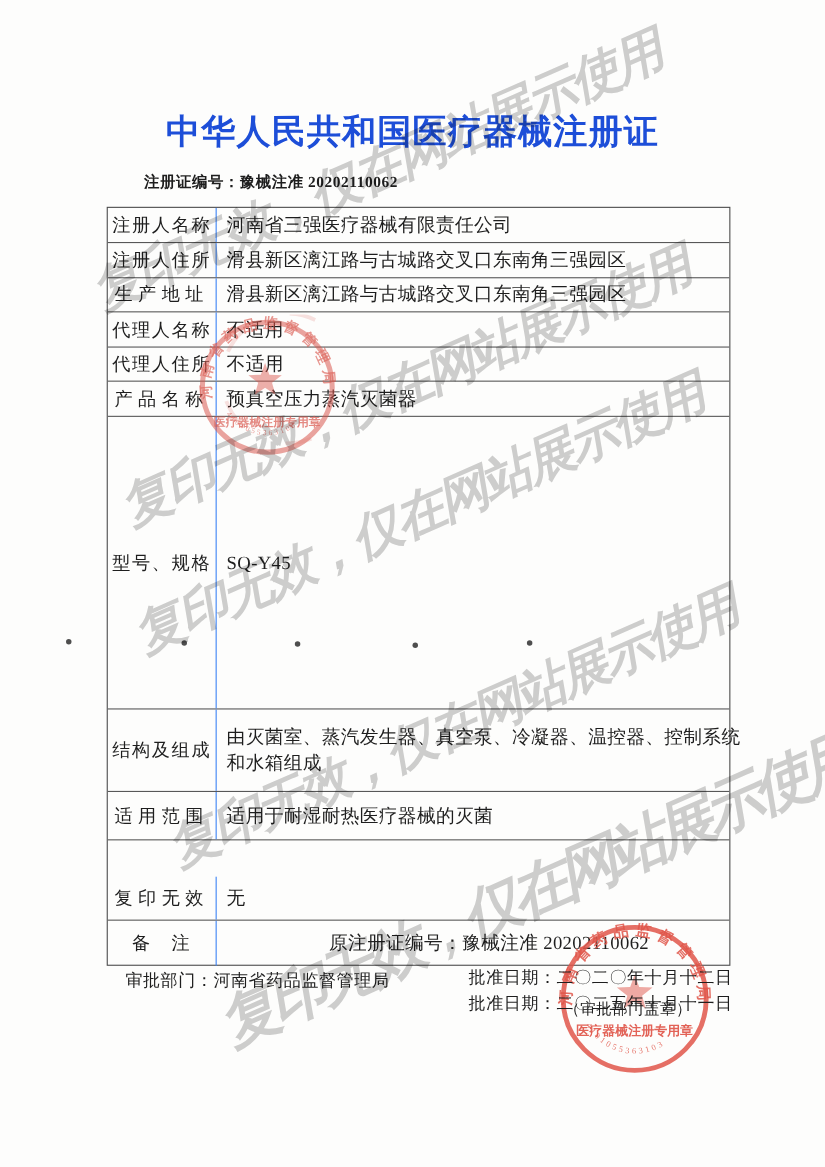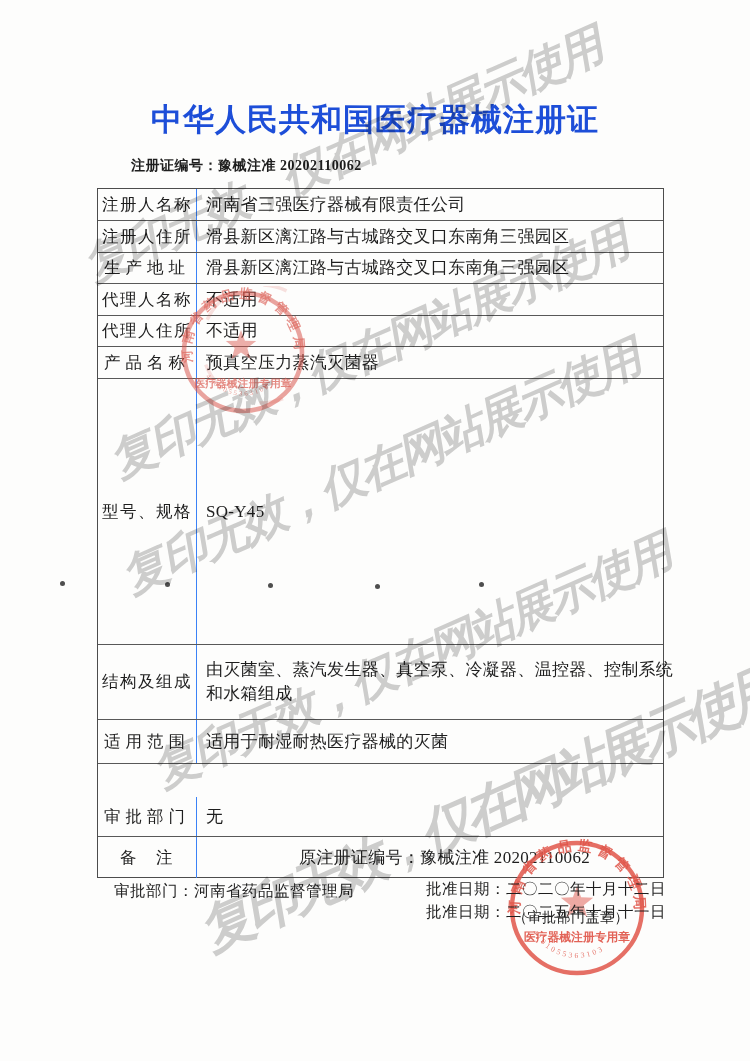--- a/index.html
+++ b/index.html
@@ -102,21 +102,21 @@
 
     <div class="row" style="top: 531px; height: 44px;">
       <div class="cell-label w4">适用范围</div>
       <div class="cell-value">
           <span class="inner">适用于耐湿耐热医疗器械的灭菌</span>
         </div>
     </div>
 
 
     <div class="row" style="top: 608px; height: 40px;">
-      <div class="cell-label w4">审批部门</div>
+      <div class="cell-label w4">复印无效</div>
       <div class="cell-value">
           <span class="inner">无</span>
         </div>
     </div>
 
     <div class="row" style="top: 648px; height: 41px; border-bottom: none; gap: 45px;">
       <div class="cell-label">备　注</div>
       <div class="cell-value" style="padding-left: 57px;">
           <span class="inner">原注册证编号：豫械注准 20202110062</span>
         </div>

